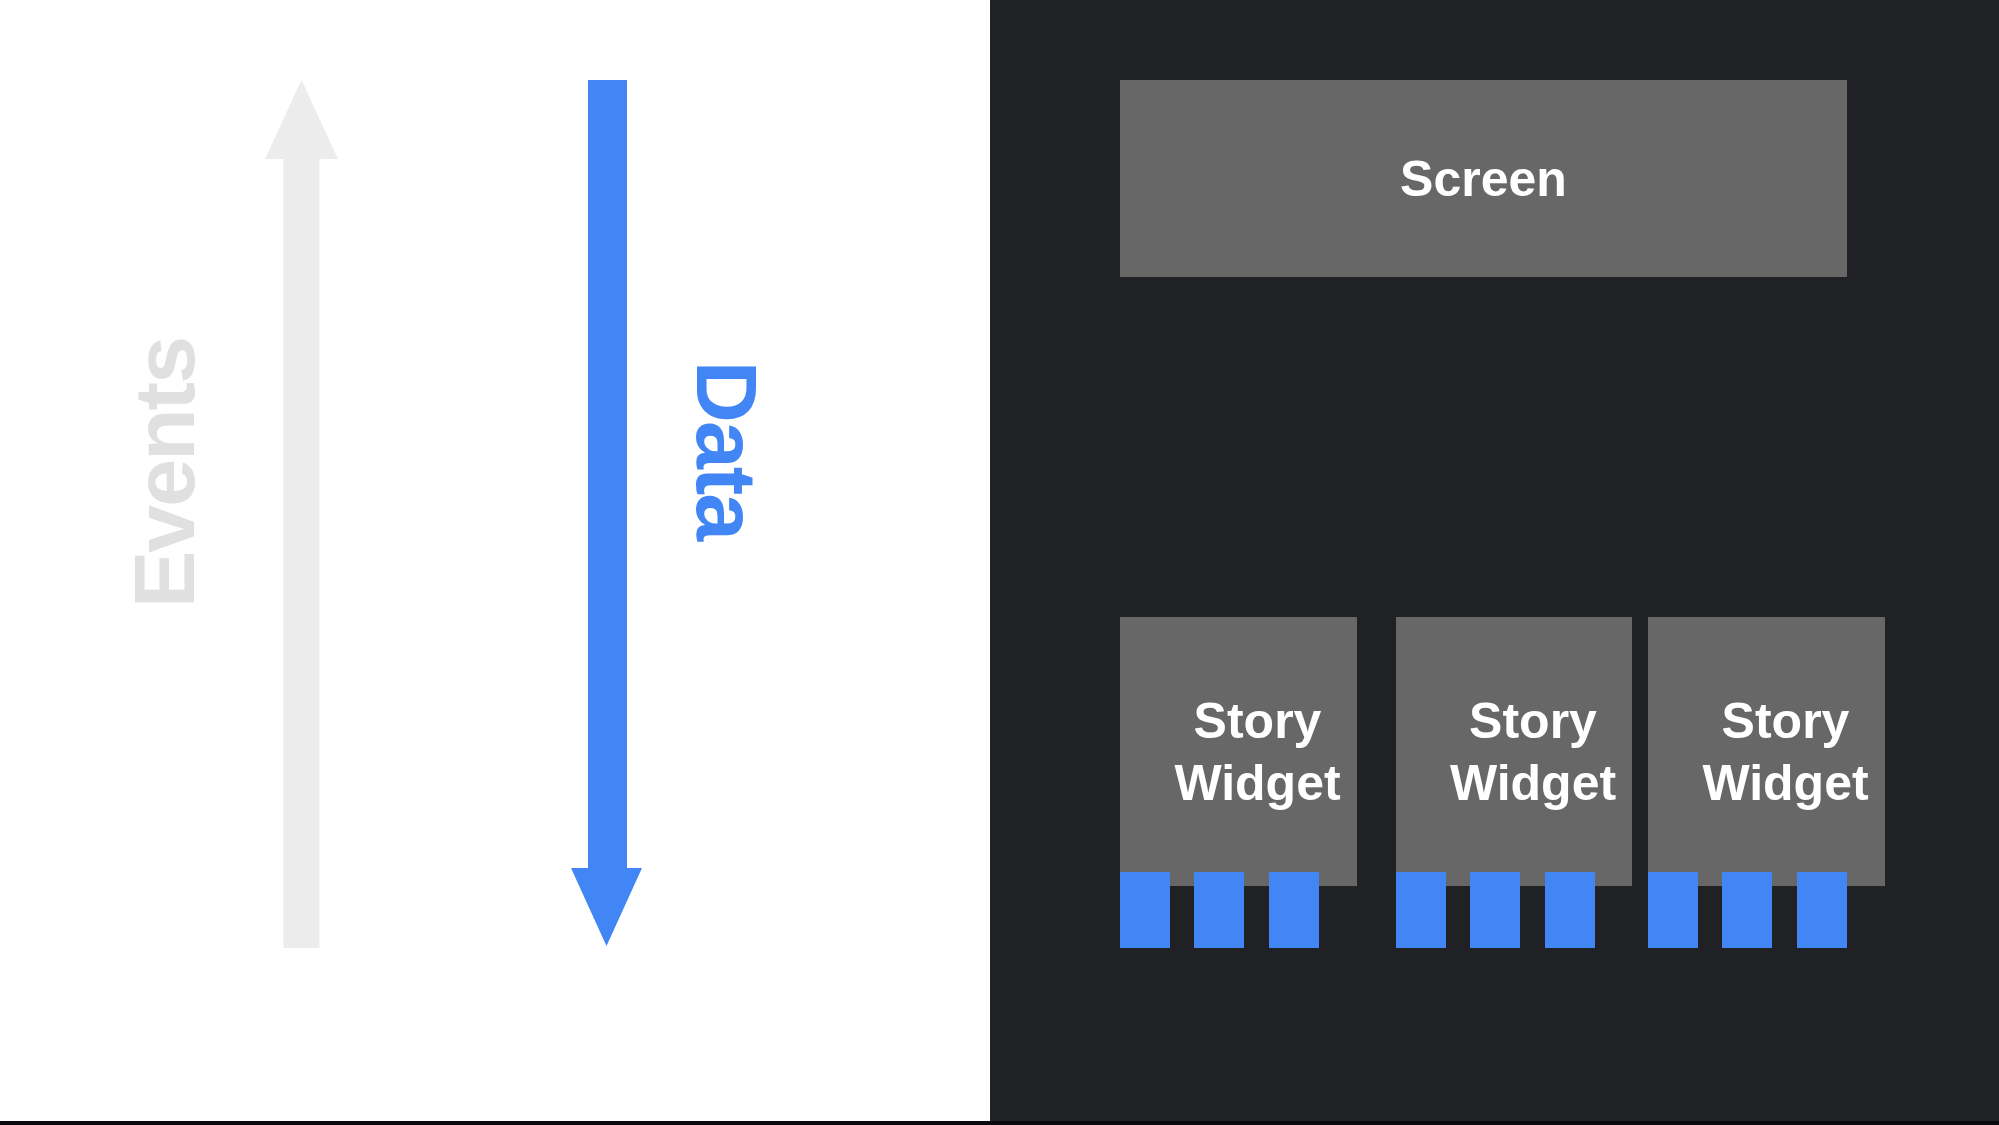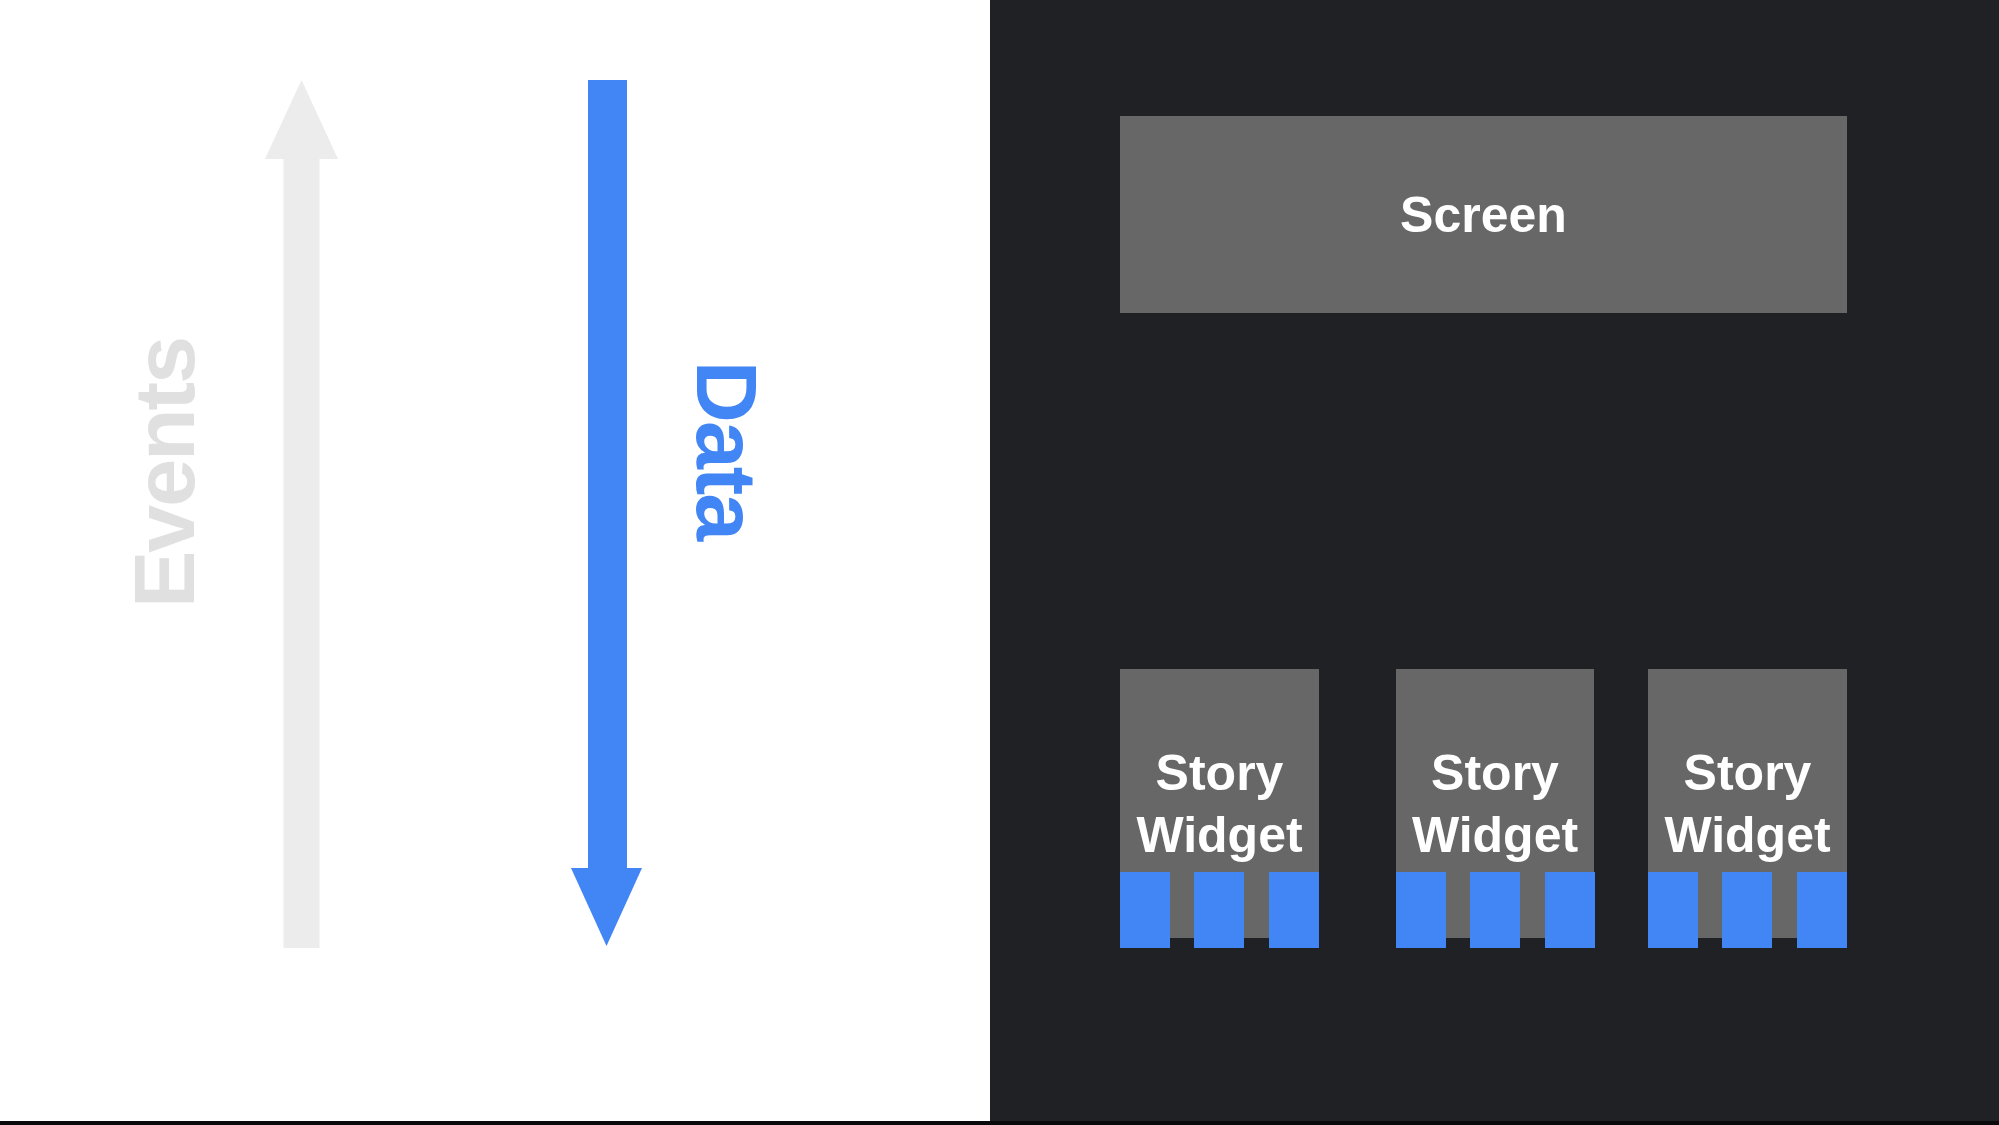--- a/index.html
+++ b/index.html
@@ -56,25 +56,24 @@
     background: #676767;
     color: #ffffff;
     display: flex;
     align-items: center;
     justify-content: center;
     text-align: center;
     font-weight: 700;
     font-size: 50px;
     line-height: 62px;
     letter-spacing: 0;
-    margin-top: 36px;
   }
   .screen-box   { left: 130px; top: 80px;  width: 727px; height: 197px; }
   .newsfeed-box { left: 130px; top: 342px; width: 727px; height: 212px; }
-  .story-box    { top: 633px; height: 269px; }
+  .story-box    { top: 617px; height: 269px; padding-left: 38px; }
   .story-1 { left: 130px; width: 199px; }
   .story-2 { left: 406px; width: 198px; }
   .story-3 { left: 658px; width: 199px; }
 
   .data-block {
     position: absolute;
     top: 872px;
     width: 50px;
     height: 76px;
     background: #4285f4;

